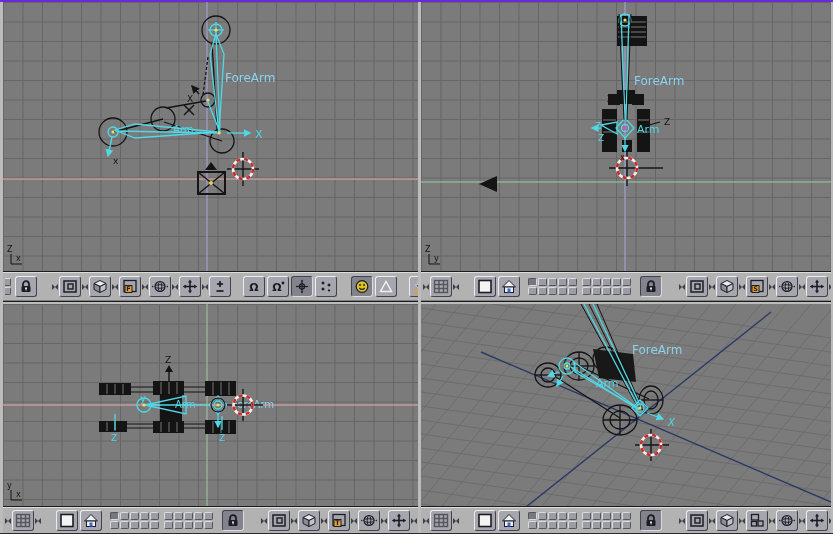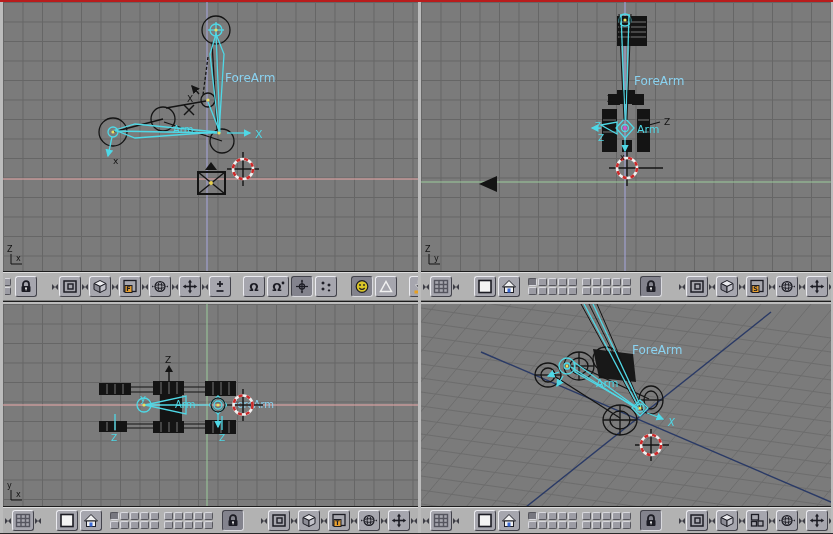--- a/index.html
+++ b/index.html
@@ -1,17 +1,17 @@
 <!DOCTYPE html>
 <html><head>
 <meta charset="utf-8">
 <style>
   html,body{margin:0;padding:0;background:#888;}
   #stage{position:relative;width:833px;height:534px;background:#bcbcbc;
-    border-top:2px solid #b91c1c;box-sizing:border-box;overflow:hidden;
+    border-top:2px solid #6d28d9;box-sizing:border-box;overflow:hidden;
     font-family:"DejaVu Sans",sans-serif;}
   #stage::after{content:"";position:absolute;left:0;right:0;bottom:0;height:1px;background:#2a2a2a;}
   .viewport{position:absolute;display:flex;flex-direction:column;}
   .vp-content{flex:1;position:relative;overflow:hidden;background-color:#7b7b7b;
     background-image:linear-gradient(#666 1px,transparent 1px),linear-gradient(90deg,#666 1px,transparent 1px);
     background-size:19.5px 19.5px;border-bottom:1px solid #1c1c1c;}
   .vp-content.nogrid{background-image:none;}
   .vp-content svg{position:absolute;left:0;top:0;}
   .hdr{background:#b2b2b2;display:flex;align-items:center;padding:0 2px;
     box-shadow:inset 0 1px 0 #dcdcdc, inset 0 -1px 0 #7e7e7e;overflow:hidden;flex:none;}

